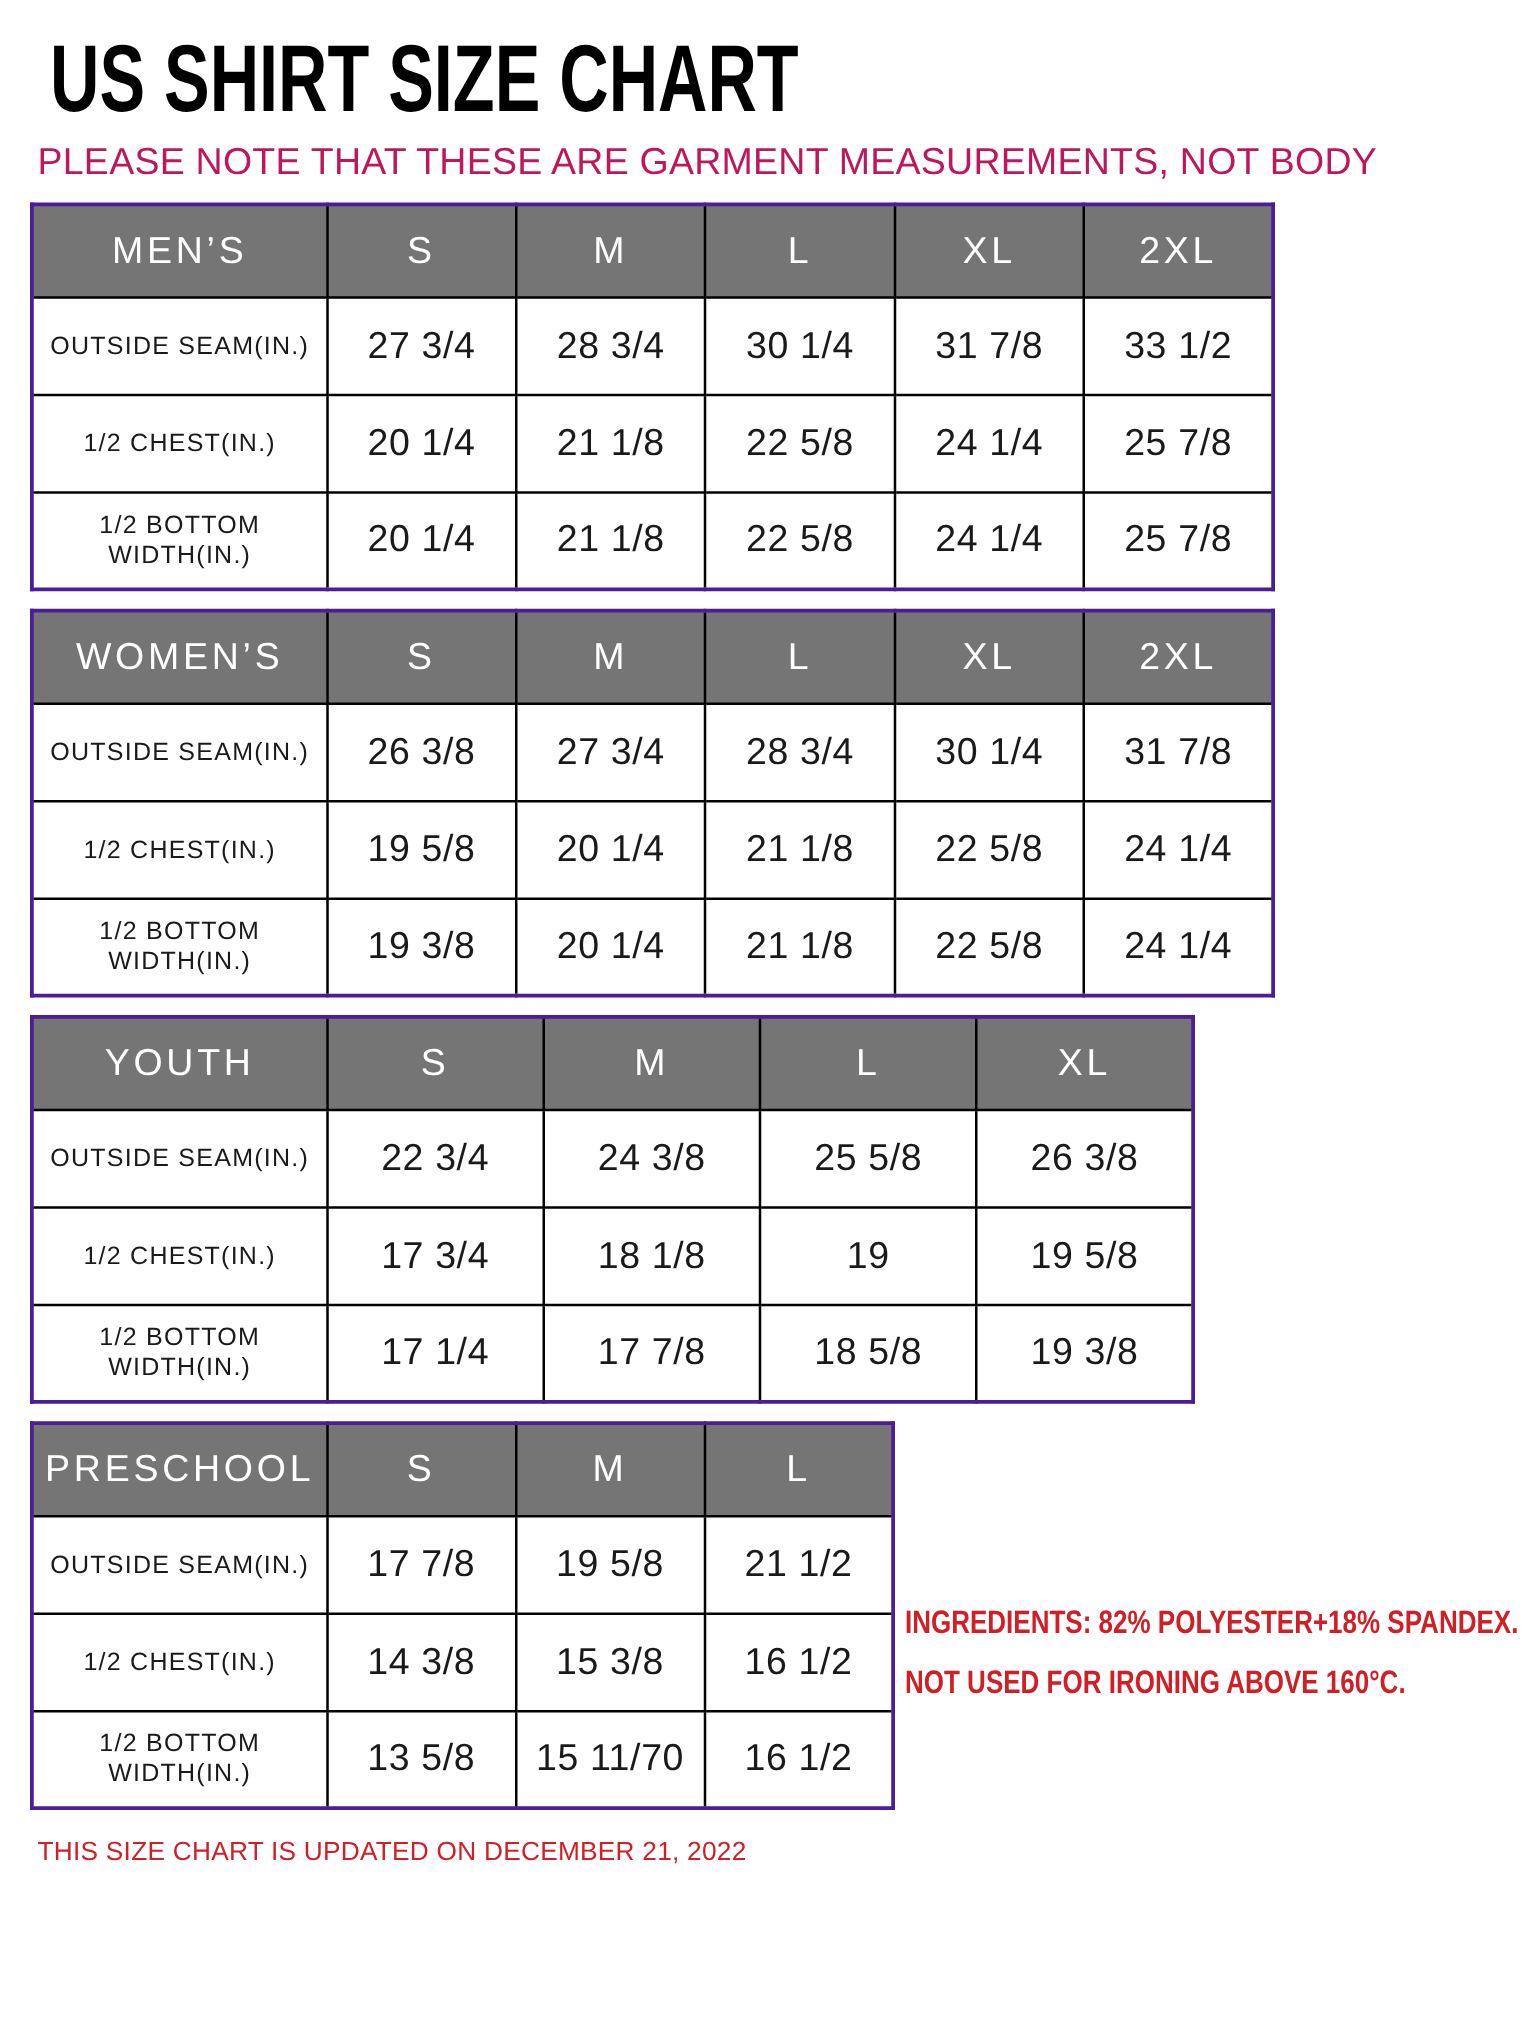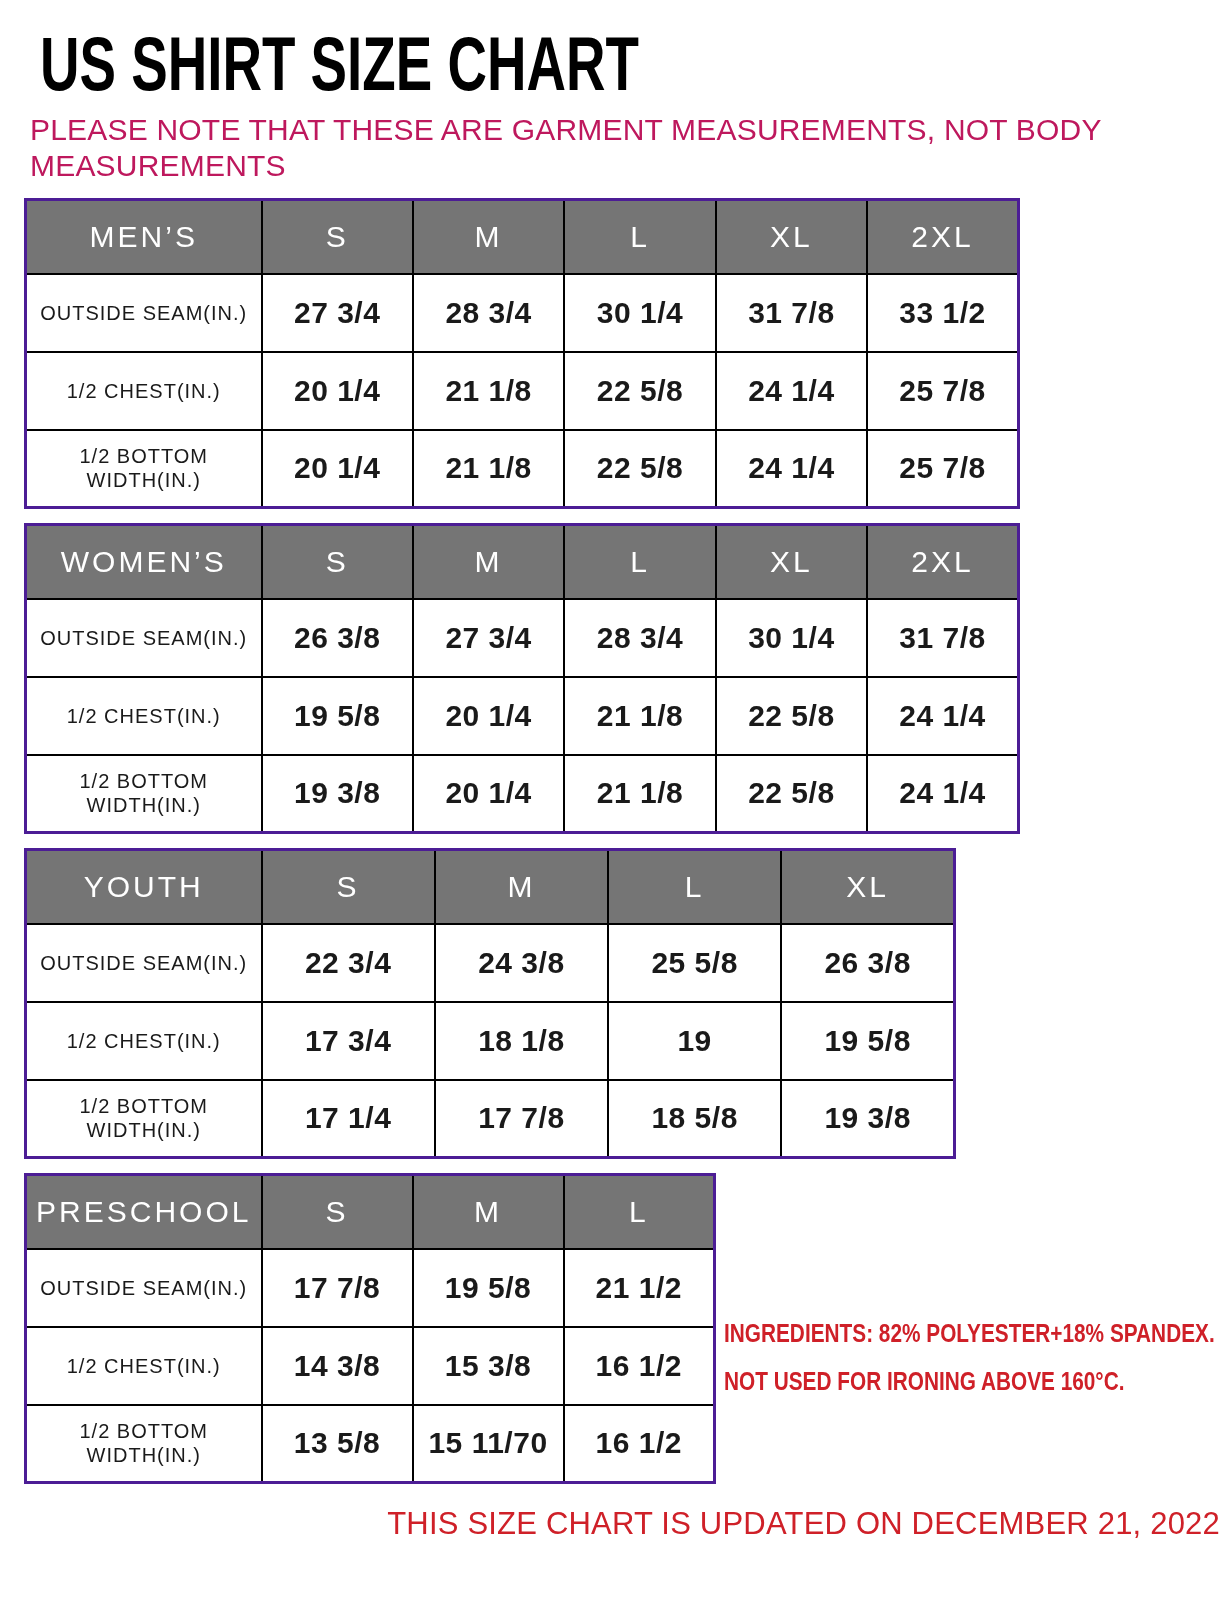--- a/index.html
+++ b/index.html
@@ -34,46 +34,45 @@
     background:#757575; color:#fff; font-weight:normal;
     font-size:30px; letter-spacing:3px; height:74px;
   }
   .size-table thead th:first-child{ width:236px; }
   .size-table tbody tr{ height:78px; }
   .size-table tbody th{
     background:#fff; color:#1a1a1a; font-weight:normal;
     font-size:20px; letter-spacing:1px; line-height:1.2; padding:0 6px;
   }
   .size-table td{
-    color:#1a1a1a; font-size:30px; letter-spacing:0.5px;font-weight:bold;
+    color:#1a1a1a; font-size:30px; letter-spacing:0.5px;
   }
 
   .bottom-flex{ display:flex; align-items:flex-start; }
   .bottom-flex table.size-table{ flex:0 0 auto; }
   .ingredients{
     margin:150px 0 0 8px;
     color:#cf2028; font-weight:bold; font-size:26px; line-height:48px;
     transform:scaleX(0.8); transform-origin:left top;
     white-space:nowrap;
   }
   .footer{
     margin:22px 0 0 30px;
-    font-size:31px; color:#cf2028; letter-spacing:0.2px; font-weight:normal;
+    font-size:21px; color:#cf2028; letter-spacing:0.2px; font-weight:normal;
     white-space:nowrap;
-    text-align:right;
   }
 </style>
 </head>
 <body>
 
 <div class="page">
 
   <h1 class="title">US SHIRT SIZE CHART</h1>
 
-  <p class="note"><span>PLEASE NOTE THAT THESE ARE GARMENT MEASUREMENTS, NOT BODY</span><br><span>MEASUREMENTS</span></p>
+  <p class="note"><span>PLEASE NOTE THAT THESE ARE GARMENT MEASUREMENTS, NOT BODY</span><br></p>
 
   <table class="size-table t5">
     <thead>
         <tr>
           <th>MEN’S</th>
           <th>S</th>
           <th>M</th>
           <th>L</th>
           <th>XL</th>
           <th>2XL</th>

